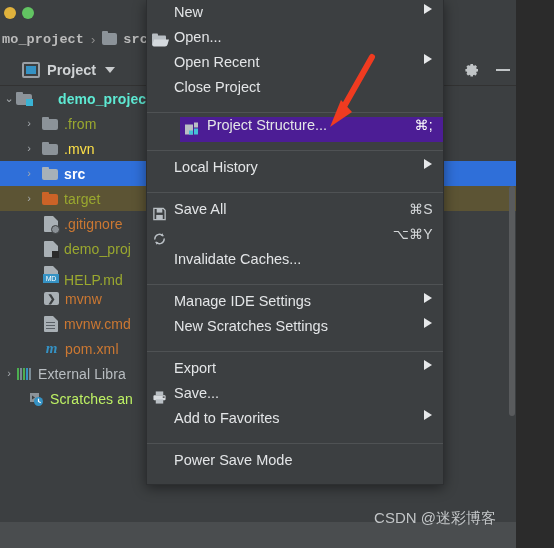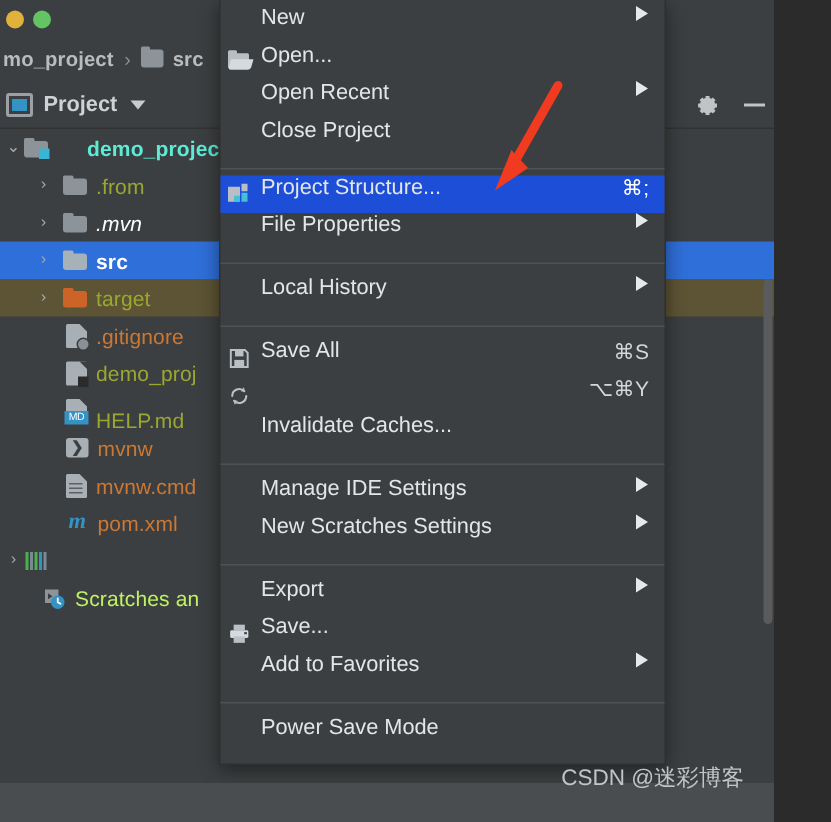--- a/index.html
+++ b/index.html
@@ -58,20 +58,21 @@
     align-items: center;
     padding-left: 2px;
     box-sizing: border-box;
   }
   .crumb-text {
     color: #bbbbbb;
     font-size: 13.5px;
     font-weight: bold;
     letter-spacing: 0.1px;
     white-space: nowrap;
+    font-family: Liberation Mono, monospace;
   }
   .crumb-sep {
     color: #8d8d8d;
     font-size: 13px;
     margin: 0 7px;
   }
   .crumb-folder-ico {
     width: 15px; height: 12px;
     position: relative;
     margin-right: 6px;
@@ -100,21 +101,21 @@
     width: 516px; height: 32px;
     background: #3c3f41;
     border-bottom: 1px solid #323232;
     display: flex;
     align-items: center;
     box-sizing: border-box;
   }
   .tool-title-group {
     display: flex;
     align-items: center;
-    padding-left: 4px;
+    padding-left: 22px;
   }
   .tool-icon {
     width: 18px; height: 16px;
     border: 2px solid #9aa0a6;
     border-radius: 2px;
     box-sizing: border-box;
     position: relative;
     margin-right: 7px;
   }
   .tool-icon::after {
@@ -323,21 +324,21 @@
     position: relative;
     height: 25px;
     display: flex;
     align-items: flex-start;
     padding-left: 27px;
     box-sizing: border-box;
     color: #e3e5e7;
     font-size: 14.5px;
     white-space: nowrap;
   }
-  .menu-item.highlight { background: #1d4ed8; }
+  .menu-item.highlight { background: #4c1d95; margin-left: 33px; }
   .menu-item .mi-icon {
     position: absolute;
     left: 5px;
     top: 50%;
     transform: translateY(-50%);
     width: 17px; height: 15px;
   }
   .menu-item .mi-label { flex: 0 0 auto; }
   .menu-item .mi-shortcut {
     position: absolute;
@@ -496,21 +497,21 @@
         </span>
         <span class="label" style="color:#9aa82f;">.from</span>
       </div>
 
       <div class="tree-row" style="padding-left:22px;">
         <span class="arrow">›</span>
         <span class="ico folder" style="margin-left:6px;">
           <span class="body"></span>
             <span class="tab"></span>
         </span>
-        <span class="label" style="color:#ffffff;font-style:italic;">.mvn</span>
+        <span class="label" style="color:#fde047;">.mvn</span>
       </div>
 
       <div class="tree-row sel" style="padding-left:22px;">
         <span class="arrow">›</span>
         <span class="ico folder light" style="margin-left:6px;">
           <span class="body"></span>
             <span class="tab"></span>
         </span>
         <span class="label bold" style="color:#ffffff;">src</span>
       </div>
@@ -566,20 +567,21 @@
         <span class="arrow">›</span>
         <span class="ico libs-ico">
           <svg width="16" height="14" viewBox="0 0 16 14">
             <rect x="1" y="1" width="2" height="12" fill="#4caf50"></rect>
             <rect x="4" y="1" width="2" height="12" fill="#7a8a93"></rect>
             <rect x="7" y="1" width="2" height="12" fill="#4caf50"></rect>
             <rect x="10" y="1" width="2" height="12" fill="#3592c4"></rect>
             <rect x="13" y="1" width="2" height="12" fill="#7a8a93"></rect>
           </svg>
         </span>
+        <span class="label" style="color:#b9bec2;">External Libra</span>
       </div>
 
       <div class="tree-row" style="padding-left:22px;">
         <span class="ico scratch-ico" style="margin-left:6px;">
           <svg width="16" height="16" viewBox="0 0 16 16">
             <path d="M2 2 L11 2 L11 11 L2 11 Z" fill="#8c9399"></path>
             <path d="M4 4.5 L7 6.5 L4 8.5 Z" fill="#3c3f41"></path>
             <circle cx="10.5" cy="10.5" r="4.5" fill="#3592c4"></circle>
             <path d="M10.5 8 L10.5 10.5 L12.3 11.5" stroke="#ffffff" stroke-width="1.2" fill="none" stroke-linecap="round"></path>
           </svg>
@@ -623,24 +625,20 @@
       <div class="menu-item highlight">
         <span class="mi-icon proj-struct-ico">
           <span class="b1"></span>
             <span class="b2"></span>
             <span class="b3"></span>
             <span class="b4"></span>
         </span>
         <span class="mi-label">Project Structure...</span>
         <span class="mi-shortcut">⌘;</span>
       </div>
-      <div class="menu-item">
-        <span class="mi-label">File Properties</span>
-        <span class="submenu-arrow"></span>
-      </div>
     </div>
 
     <div class="menu-sep"></div>
 
     <div class="menu-group">
       <div class="menu-item">
         <span class="mi-label">Local History</span>
         <span class="submenu-arrow"></span>
       </div>
     </div>

